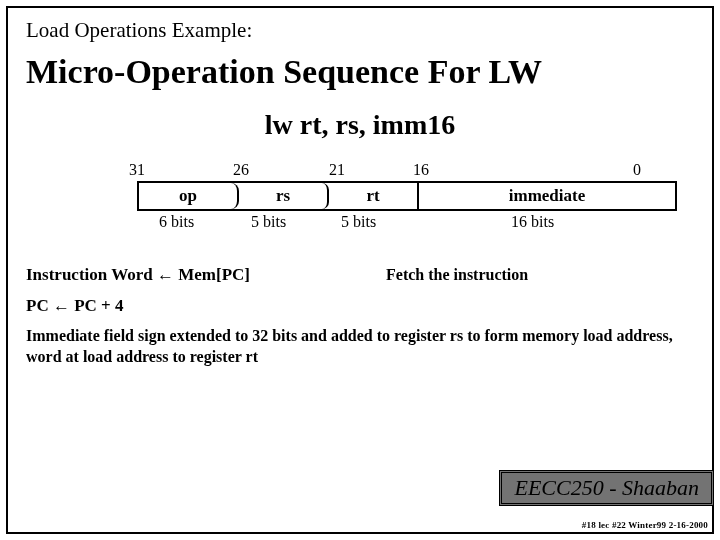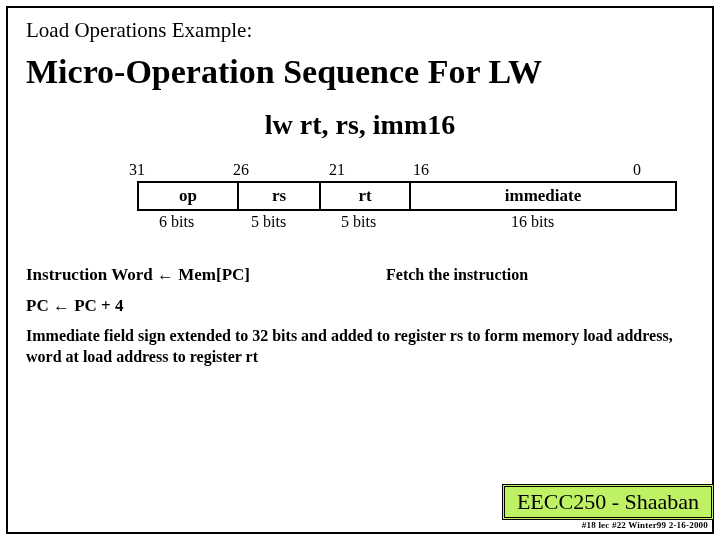--- a/index.html
+++ b/index.html
@@ -58,22 +58,22 @@
   }
   .field {
     border-right: 2px solid #000;
     display: flex;
     align-items: center;
     justify-content: center;
     font-size: 17px;
     font-weight: bold;
   }
   .field:last-child { border-right: none; }
-  .f-op  { width: 100px; }
-  .f-rs  { width: 82px; }
+  .f-op  { width: 100px; border-radius: 8px; }
+  .f-rs  { width: 90px; border-radius: 7px; }
   .f-rt  { width: 90px; }
   .f-imm { flex: 1; }
   .widthlabel {
     position: absolute;
     top: 52px;
     font-size: 16px;
     text-align: center;
   }
   .wl-op  { left: 108px; }
   .wl-rs  { left: 200px; }
@@ -94,25 +94,26 @@
     flex: 0 0 360px;
   }
   .step .rhs {
     flex: 1;
     line-height: 1.3;
     font-size: 16px;
   }
   .footer-badge {
     position: absolute;
     right: 6px;
-    bottom: 20px;
-    background: #bef264;
+    bottom: 34px;
+    background: #737373;
     border: 3px double #000;
     padding: 2px 12px 2px 12px;
     font-size: 22px;
+    font-style: italic;
   }
   .tiny {
     position: absolute;
     right: 12px;
     bottom: 10px;
     font-size: 9px;
     font-weight: bold;
     letter-spacing: 0.2px;
   }
 </style>

